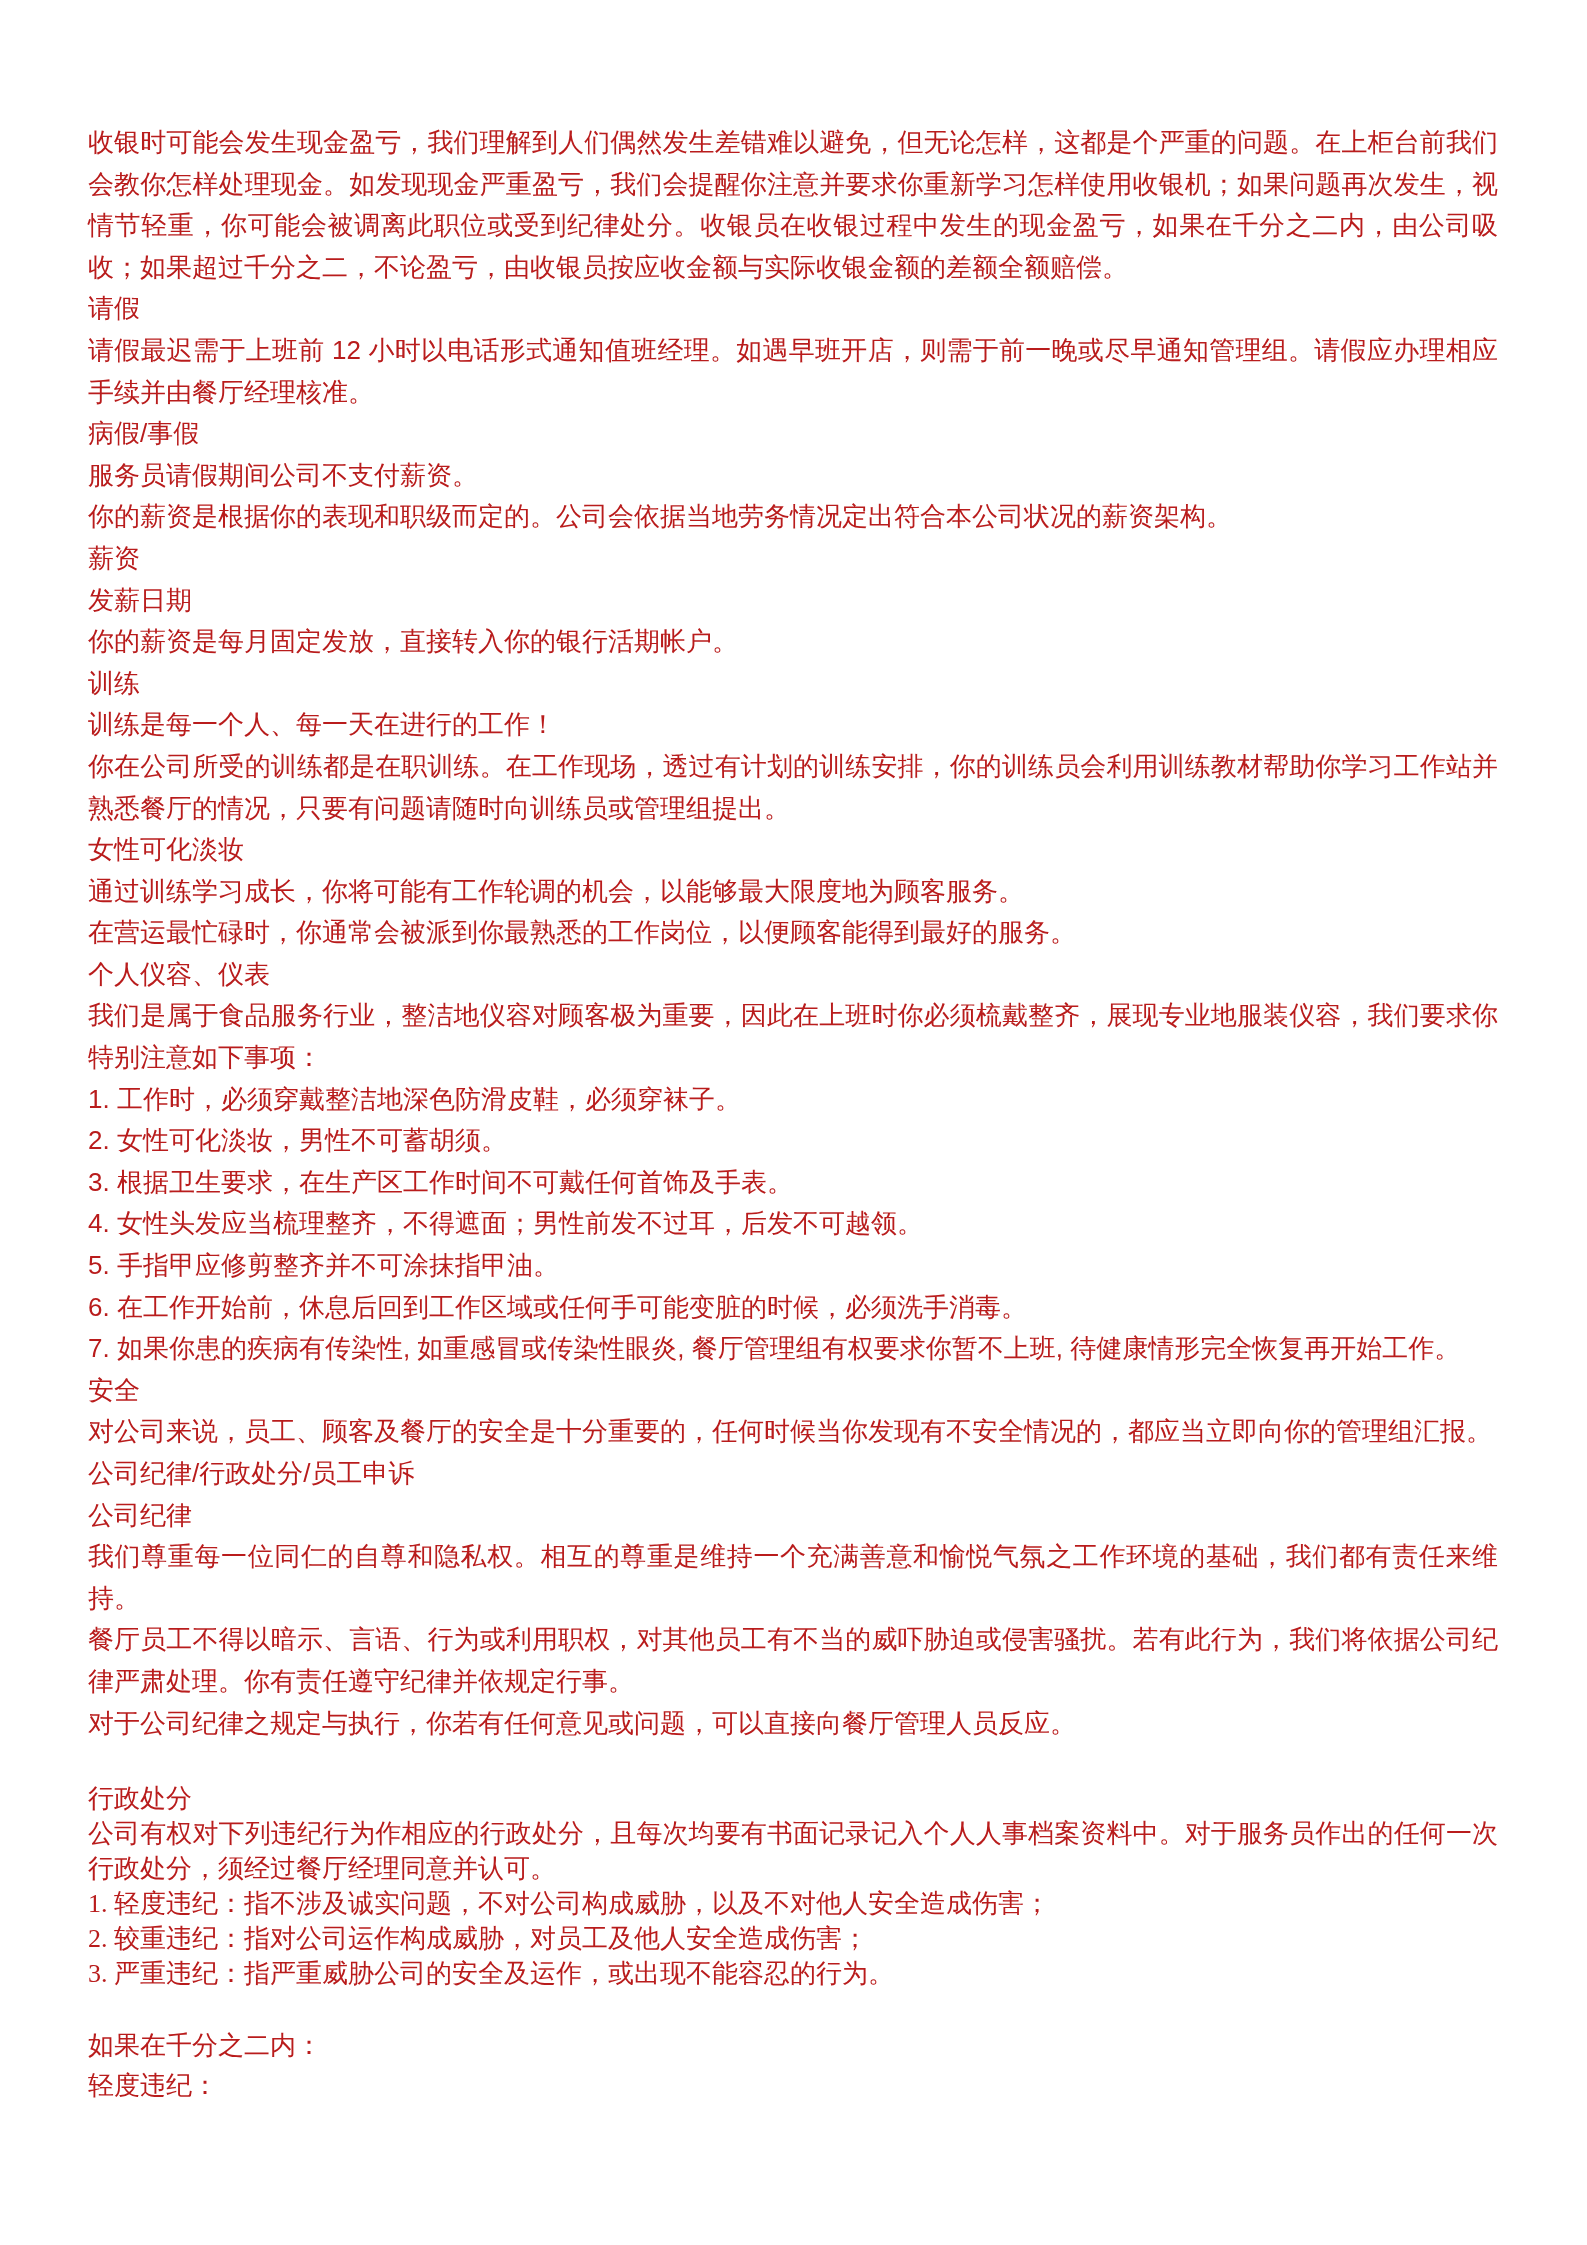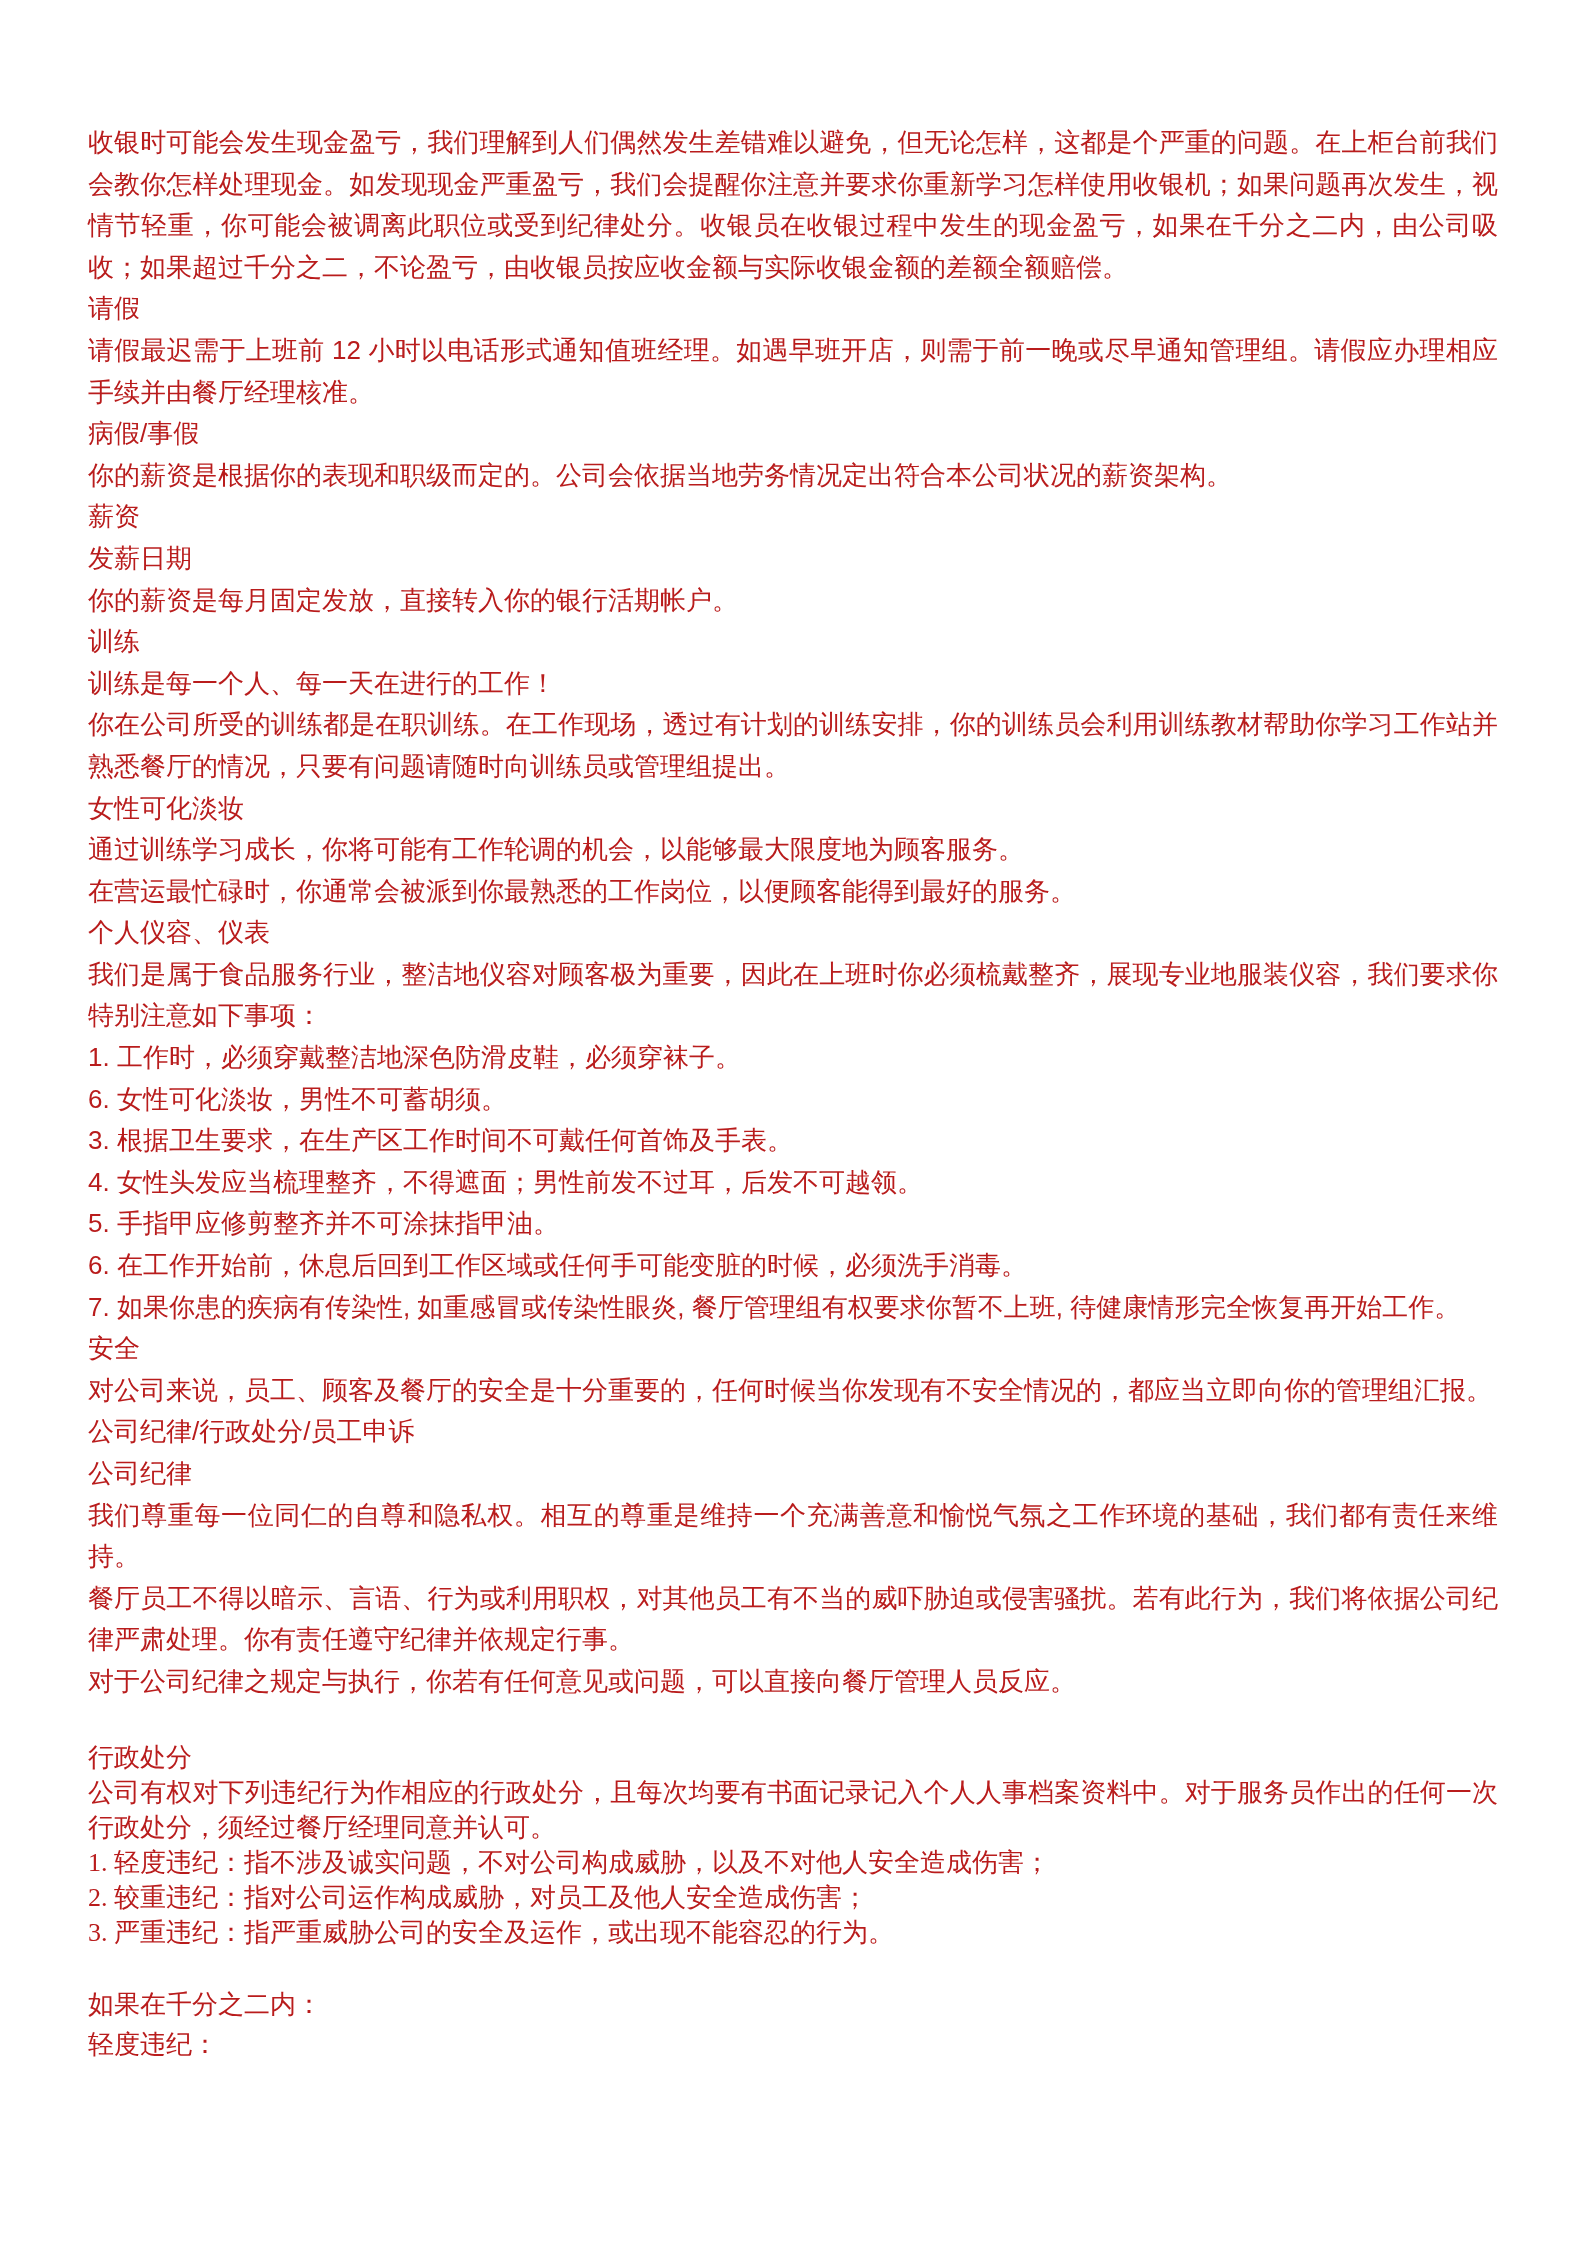--- a/index.html
+++ b/index.html
@@ -42,34 +42,35 @@
   .sp2 { height: 34px; }
 </style>
 </head>
 <body>
 
 <div class="page">
   <div class="la">收银时可能会发生现金盈亏，我们理解到人们偶然发生差错难以避免，但无论怎样，这都是个严重的问题。在上柜台前我们会教你怎样处理现金。如发现现金严重盈亏，我们会提醒你注意并要求你重新学习怎样使用收银机；如果问题再次发生，视情节轻重，你可能会被调离此职位或受到纪律处分。收银员在收银过程中发生的现金盈亏，如果在千分之二内，由公司吸收；如果超过千分之二，不论盈亏，由收银员按应收金额与实际收银金额的差额全额赔偿。</div>
   <div class="la">请假</div>
   <div class="la">请假最迟需于上班前 12 小时以电话形式通知值班经理。如遇早班开店，则需于前一晚或尽早通知管理组。请假应办理相应手续并由餐厅经理核准。</div>
   <div class="la">病假/事假</div>
+  <div class="la">服务员请假期间公司不支付薪资。</div>
   <div class="la">你的薪资是根据你的表现和职级而定的。公司会依据当地劳务情况定出符合本公司状况的薪资架构。</div>
   <div class="la">薪资</div>
   <div class="la">发薪日期</div>
   <div class="la">你的薪资是每月固定发放，直接转入你的银行活期帐户。</div>
   <div class="la">训练</div>
   <div class="la">训练是每一个人、每一天在进行的工作！</div>
   <div class="la">你在公司所受的训练都是在职训练。在工作现场，透过有计划的训练安排，你的训练员会利用训练教材帮助你学习工作站并熟悉餐厅的情况，只要有问题请随时向训练员或管理组提出。</div>
   <div class="la">女性可化淡妆</div>
   <div class="la">通过训练学习成长，你将可能有工作轮调的机会，以能够最大限度地为顾客服务。</div>
   <div class="la">在营运最忙碌时，你通常会被派到你最熟悉的工作岗位，以便顾客能得到最好的服务。</div>
   <div class="la">个人仪容、仪表</div>
   <div class="la">我们是属于食品服务行业，整洁地仪容对顾客极为重要，因此在上班时你必须梳戴整齐，展现专业地服装仪容，我们要求你特别注意如下事项：</div>
   <div class="la">1. 工作时，必须穿戴整洁地深色防滑皮鞋，必须穿袜子。</div>
-  <div class="la">6. 女性可化淡妆，男性不可蓄胡须。</div>
+  <div class="la">2. 女性可化淡妆，男性不可蓄胡须。</div>
   <div class="la">3. 根据卫生要求，在生产区工作时间不可戴任何首饰及手表。</div>
   <div class="la">4. 女性头发应当梳理整齐，不得遮面；男性前发不过耳，后发不可越领。</div>
   <div class="la">5. 手指甲应修剪整齐并不可涂抹指甲油。</div>
   <div class="la">6. 在工作开始前，休息后回到工作区域或任何手可能变脏的时候，必须洗手消毒。</div>
   <div class="la">7. 如果你患的疾病有传染性, 如重感冒或传染性眼炎, 餐厅管理组有权要求你暂不上班, 待健康情形完全恢复再开始工作。</div>
   <div class="la">安全</div>
   <div class="la">对公司来说，员工、顾客及餐厅的安全是十分重要的，任何时候当你发现有不安全情况的，都应当立即向你的管理组汇报。</div>
   <div class="la">公司纪律/行政处分/员工申诉</div>
   <div class="la">公司纪律</div>
   <div class="la">我们尊重每一位同仁的自尊和隐私权。相互的尊重是维持一个充满善意和愉悦气氛之工作环境的基础，我们都有责任来维持。</div>

